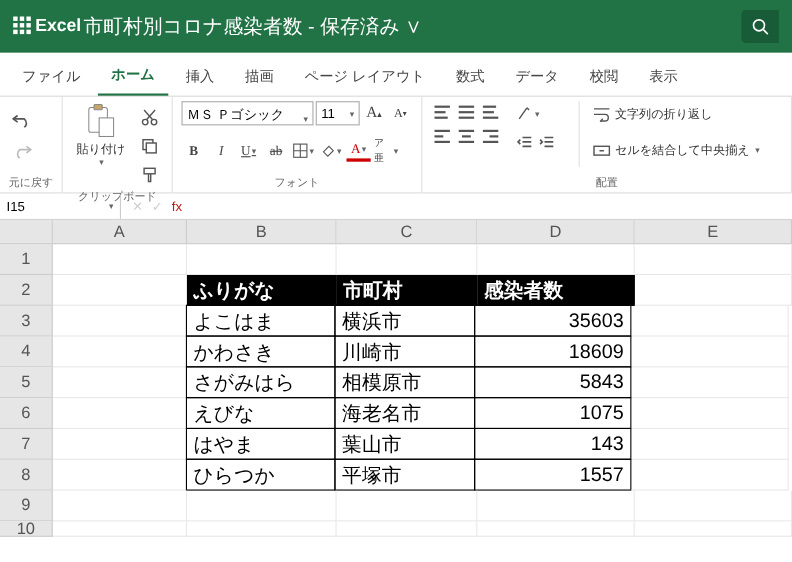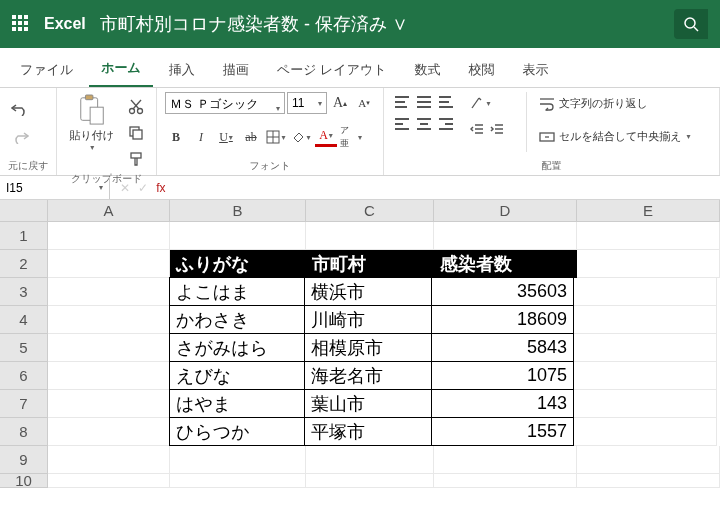--- a/index.html
+++ b/index.html
@@ -1,18 +1,18 @@
 <!DOCTYPE html>
 <html><head>
 <meta charset="utf-8">
 <style>
 * { box-sizing: border-box; margin: 0; padding: 0; font-family: "Segoe UI", "Meiryo", sans-serif; }
 body { width: 720px; height: 511px; overflow: hidden; background: #fff; font-size: 12px; }
 
-.titlebar { height: 48px; background: #217346; color: #fff; display: flex; align-items: center; padding: 0 12px; gap: 14px; }
+.titlebar { height: 48px; background: #217346; color: #fff; display: flex; align-items: center; padding: 0 12px; gap: 2px; }
 .waffle { width: 18px; height: 18px; display: grid; grid-template-columns: repeat(3,4px); grid-template-rows: repeat(3,4px); gap: 2px; }
 .waffle span { background: #fff; }
 .titlebar .brand { font-size: 16px; font-weight: 600; }
 .titlebar .docname { font-size: 18px; }
 .titlebar .search { margin-left: auto; width: 34px; height: 30px; background: #185c37; border-radius: 4px 0 0 4px; display: flex; align-items: center; justify-content: center; }
 
 .tabs { display: flex; height: 40px; border-bottom: 1px solid #d4d4d4; align-items: flex-end; padding: 0 8px; gap: 4px; background: #fff; }
 .tab { padding: 10px 12px 8px; font-size: 13px; color: #444; cursor: pointer; }
 .tab.active { color: #217346; font-weight: 600; border-bottom: 2px solid #217346; }
 
@@ -93,20 +93,21 @@
   </div>
 </div>
 
 <div class="tabs">
   <div class="tab">ファイル</div>
   <div class="tab active">ホーム</div>
   <div class="tab">挿入</div>
   <div class="tab">描画</div>
   <div class="tab">ページ レイアウト</div>
   <div class="tab">数式</div>
+  <div class="tab">データ</div>
   <div class="tab">校閲</div>
   <div class="tab">表示</div>
 </div>
 
 <div class="ribbon">
   <div class="group">
     <div class="group-body">
       <div class="undo-col">
         <div class="icon-btn">
             <svg width="18" height="14" viewBox="0 0 18 14" fill="none" stroke="#555" stroke-width="1.5">

